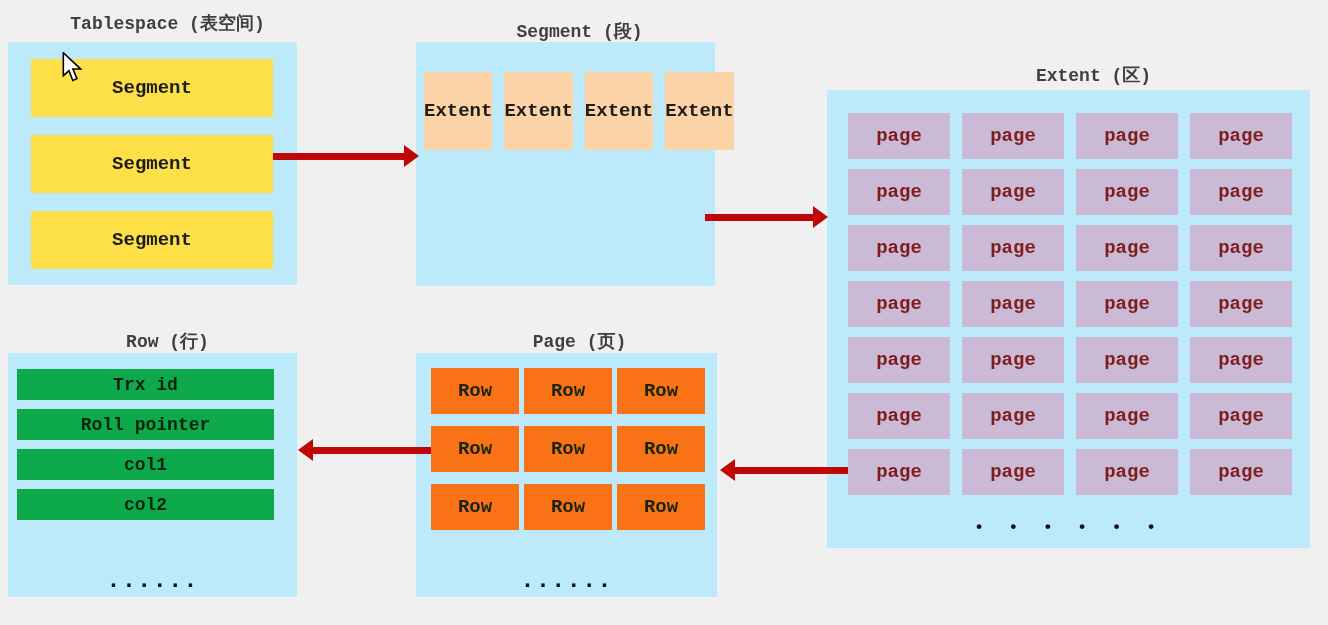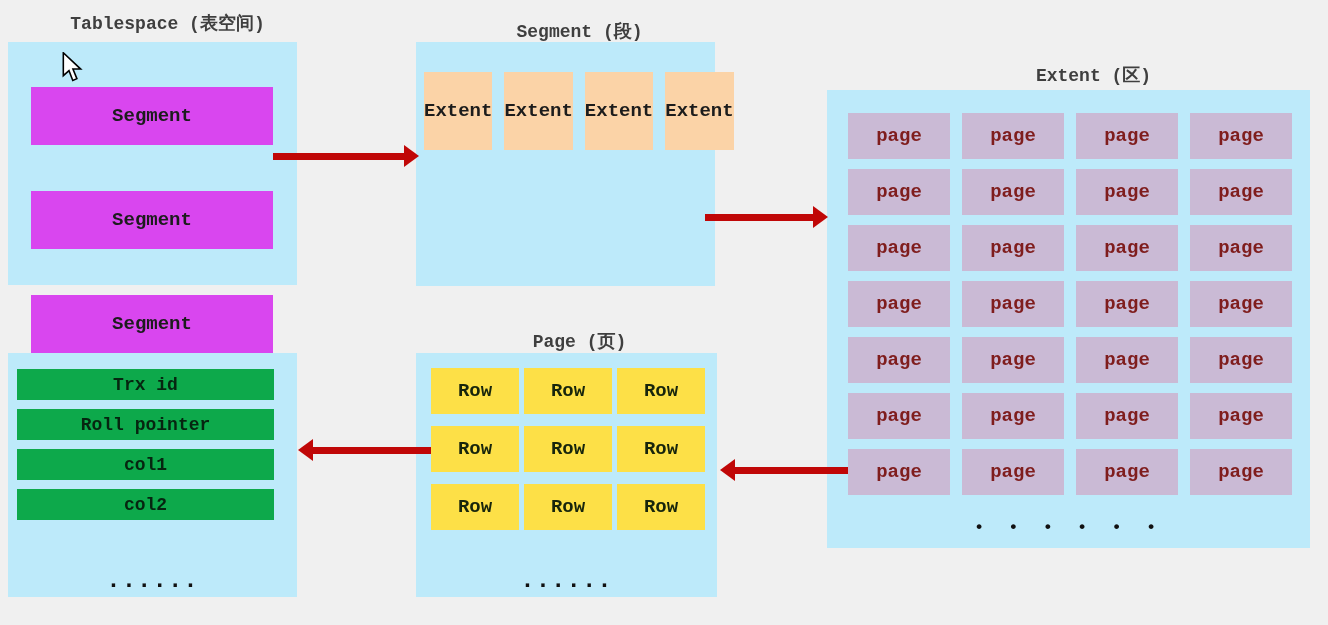--- a/index.html
+++ b/index.html
@@ -11,22 +11,22 @@
   .title {
     position:absolute; text-align:center; font-weight:bold;
     font-size:18px; color:#3f3f3f; white-space:nowrap;
   }
   .panel { position:absolute; background:#bdeafa; }
 
   
   .p-tablespace { left:8px; top:42px; width:289px; height:243px; }
   .seg-list { display:flex; flex-direction:column; gap:18px; padding:17px 24px 0 23px; }
   .seg-bar {
-    height:58px; background:#d946ef; display:flex; align-items:center; justify-content:center;
-    font-size:19px; font-weight:bold; color:#1c1c1c;margin-top:28px;
+    height:58px; background:#fde047; display:flex; align-items:center; justify-content:center;
+    font-size:19px; font-weight:bold; color:#1c1c1c;
   }
 
   
   .p-segment { left:416px; top:42px; width:299px; height:244px; }
   .extent-grid { display:grid; grid-template-columns:1fr 1fr 1fr 1fr; gap:28px 12px; padding:30px 8px; }
   .extent-cell {
     height:78px; background:#fbd3a7; display:flex; align-items:center; justify-content:center;
     font-size:19px; font-weight:bold; color:#1c1c1c;
   }
 
@@ -35,21 +35,21 @@
   .page-grid { display:grid; grid-template-columns:repeat(4,102px); gap:10px 12px; padding:23px 0 0 21px; }
   .page-cell {
     height:46px; background:#cabad5; display:flex; align-items:center; justify-content:center;
     font-size:19px; font-weight:bold; color:#7f1d1d;
   }
 
   
   .p-page { left:416px; top:353px; width:301px; height:244px; }
   .row-grid { display:grid; grid-template-columns:repeat(3,88px); gap:12px 5px; padding:15px 0 0 15px; }
   .row-cell {
-    height:46px; background:#fde047; display:flex; align-items:center; justify-content:center;
+    height:46px; background:#f97316; display:flex; align-items:center; justify-content:center;
     font-size:19px; font-weight:bold; color:#17250c;
   }
 
   
   .p-row { left:8px; top:353px; width:289px; height:244px; }
   .field-list { display:flex; flex-direction:column; gap:9px; padding:16px 23px 0 9px; }
   .field-bar {
     height:31px; background:#0da94b; display:flex; align-items:center; justify-content:center;
     font-size:18px; font-weight:bold; color:#062510;
   }

